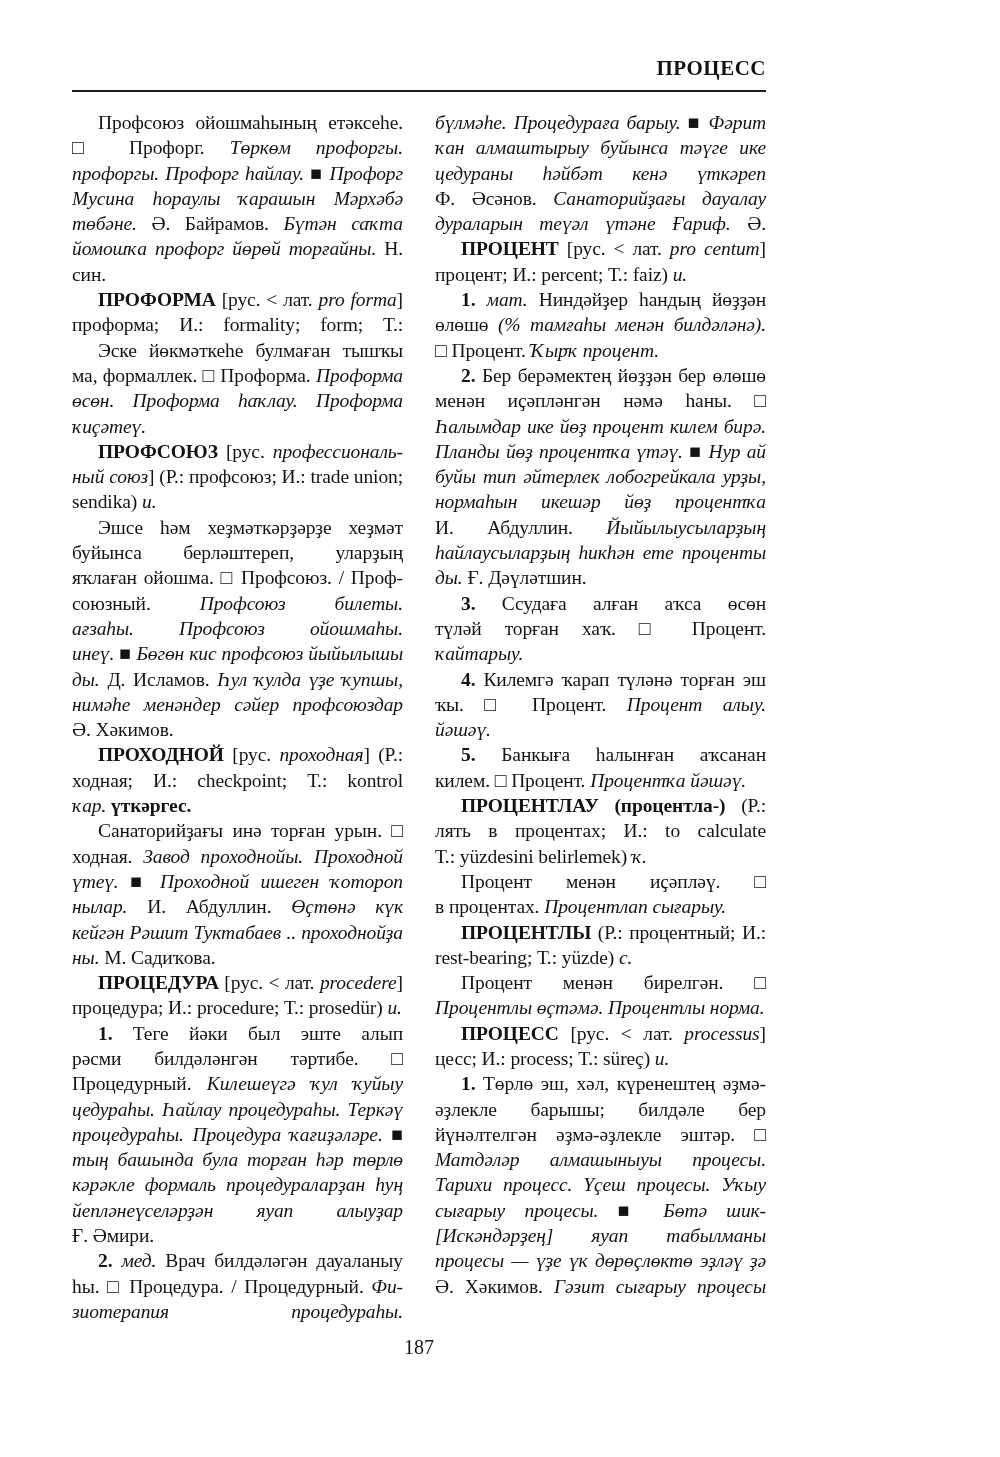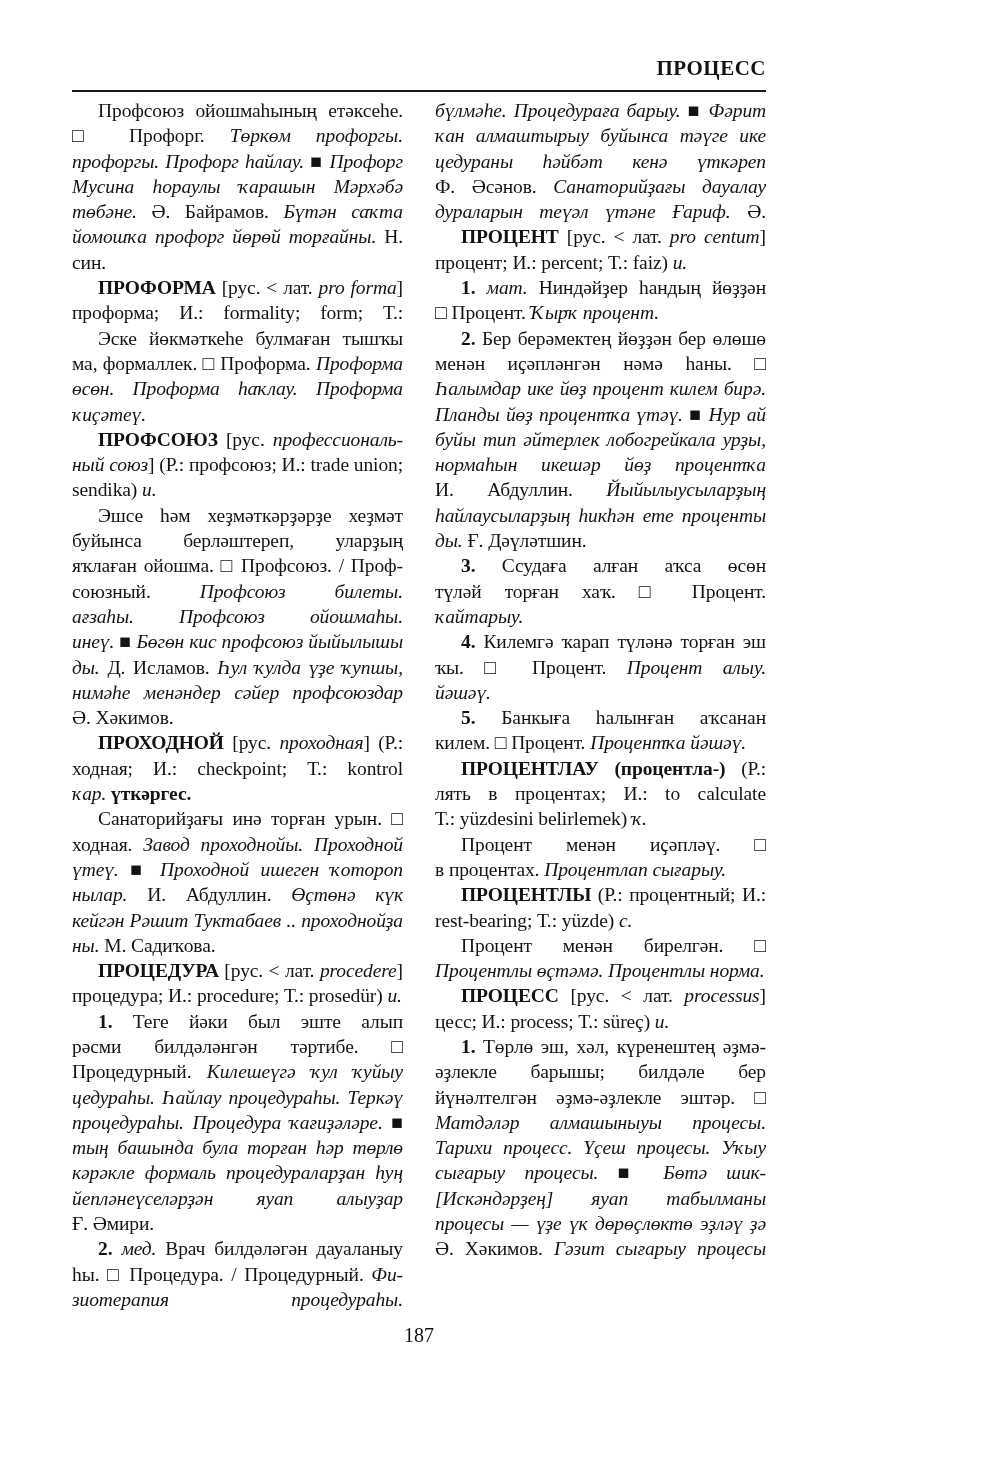--- a/index.html
+++ b/index.html
@@ -18,21 +18,21 @@
     font-size: 21px;
     letter-spacing: 0.5px;
     line-height: 24px;
   }
   .rule {
     margin: 10px 62px 0 72px;
     height: 2px;
     background: #1a1a1a;
   }
   .columns {
-    margin: 6px 62px 0 72px;
+    margin: 18px 62px 0 72px;
     display: flex;
     gap: 32px;
   }
   .col { width: 417px; }
   .line {
     font-size: 19.5px;
     line-height: 25.3px;
     height: 25.3px;
     overflow: hidden;
     text-align: justify;
@@ -112,20 +112,21 @@
       </div>
     <div class="col">
         <div class="line"><span class="i">бүлмәһе. Процедураға барыу. </span><span>■ </span><span class="i">Фәрит</span></div>
         <div class="line"><span class="i">ҡан алмаштырыу буйынса тәүге ике про-</span></div>
         <div class="line"><span class="i">цедураны һәйбәт кенә үткәреп ебәргәйне.</span></div>
         <div class="line"><span>Ф. Әсәнов. </span><span class="i">Санаторийҙағы дауалау проце-</span></div>
         <div class="line"><span class="i">дураларын теүәл үтәне Ғариф. </span><span>Ә. Байрамов.</span></div>
         <div class="line indent"><span class="b">ПРОЦЕНТ </span><span>[рус. &lt; лат. </span><span class="i">pro centum</span><span>] (Р.:</span></div>
         <div class="line last"><span>процент; И.: percent; Т.: faiz) </span><span class="i">и.</span></div>
         <div class="line indent"><span class="b">1. </span><span class="i">мат. </span><span>Ниндәйҙер һандың йөҙҙән бер</span></div>
+        <div class="line"><span>өлөшө </span><span class="i">(% тамғаһы менән билдәләнә).</span></div>
         <div class="line last"><span>□ Процент. </span><span class="i">Ҡырҡ процент.</span></div>
         <div class="line indent"><span class="b">2. </span><span>Бер берәмектең йөҙҙән бер өлөшө</span></div>
         <div class="line"><span>менән иҫәпләнгән нәмә һаны. □ Процент.</span></div>
         <div class="line"><span class="i">Һалымдар ике йөҙ процент килем бирә.</span></div>
         <div class="line"><span class="i">Планды йөҙ процентҡа үтәү. </span><span>■ </span><span class="i">Нур ай</span></div>
         <div class="line"><span class="i">буйы тип әйтерлек лобогрейкала урҙы,</span></div>
         <div class="line"><span class="i">нормаһын икешәр йөҙ процентҡа үтәне.</span></div>
         <div class="line"><span>И. Абдуллин. </span><span class="i">Йыйылыусыларҙың барлығы</span></div>
         <div class="line"><span class="i">һайлаусыларҙың һикһән ете проценты бул-</span></div>
         <div class="line last"><span class="i">ды. </span><span>Ғ. Дәүләтшин.</span></div>

